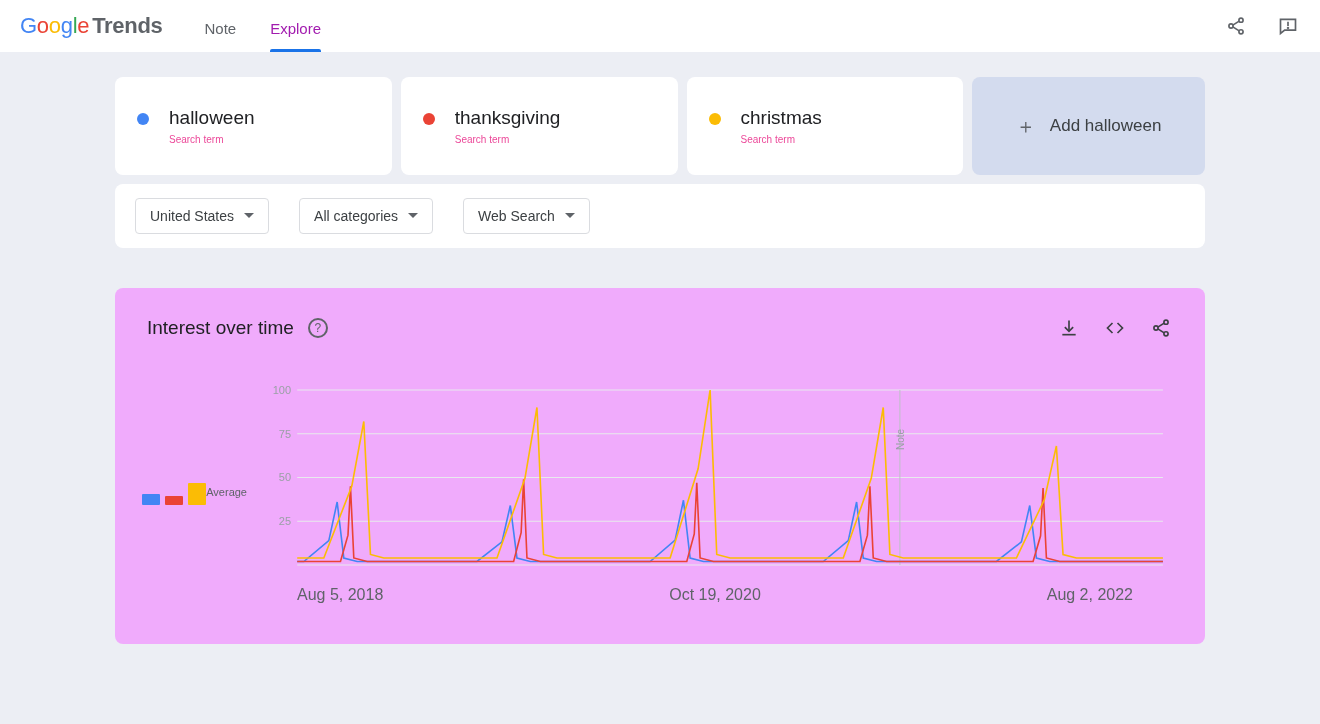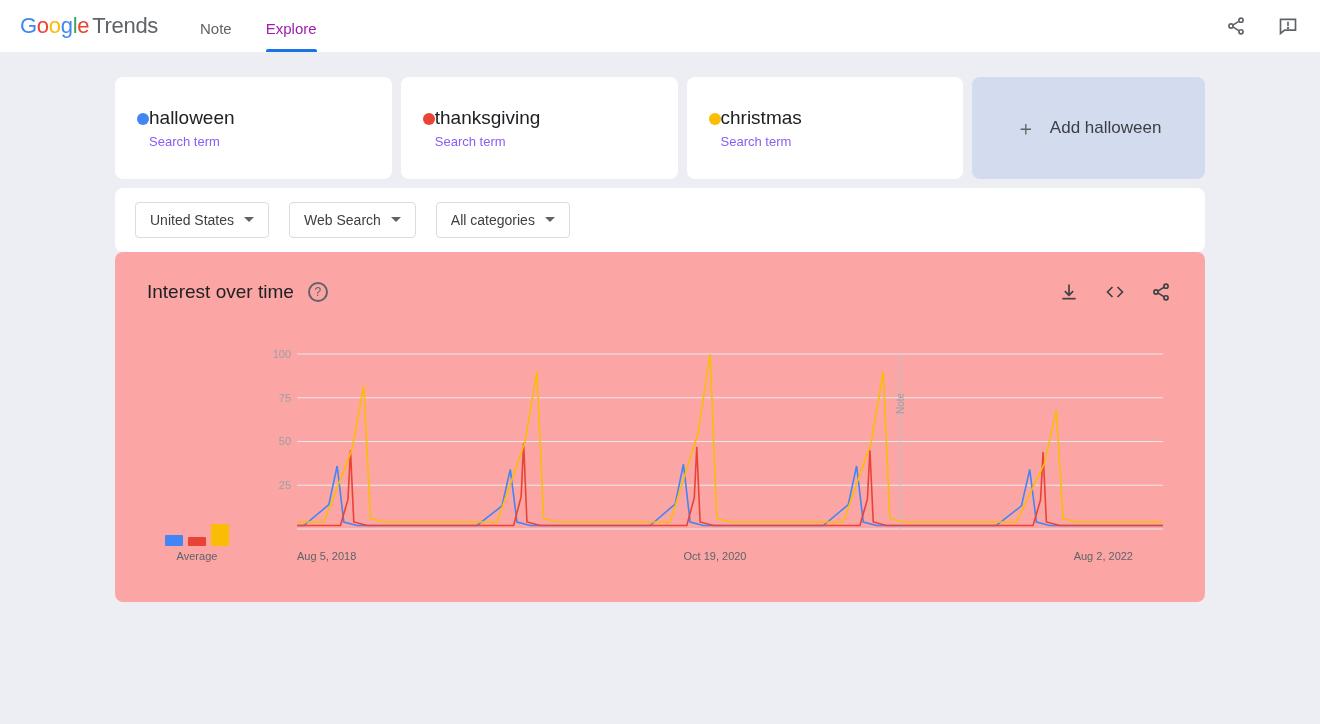--- a/index.html
+++ b/index.html
@@ -1,59 +1,59 @@
 <!DOCTYPE html>
 <html><head>
 <meta charset="utf-8">
 <style>
   * { box-sizing: border-box; }
   html, body { margin:0; padding:0; font-family: Arial, "Helvetica Neue", Helvetica, sans-serif; background:#eceef4; color:#202124; }
   .topbar { background:#fff; height:53px; display:flex; align-items:center; padding:0 20px; border-bottom:1px solid #eceef4; }
   .logo { display:flex; align-items:center; font-size:22px; font-weight:400; letter-spacing:-0.3px; margin-right:42px; }
   .logo .g1{color:#4285F4;} .logo .g2{color:#EA4335;} .logo .g3{color:#FBBC05;} .logo .g4{color:#4285F4;} .logo .g5{color:#34A853;} .logo .g6{color:#EA4335;}
-  .logo .trends{ color:#5f6368; margin-left:3px; font-weight:400;}
+  .logo .trends{ color:#5f6368; margin-left:3px; font-weight:700;}
   .nav { display:flex; gap:34px; font-size:15px; color:#5f6368; }
   .nav-item { padding:16px 0 12px; position:relative; cursor:pointer; }
   .nav-item.active { color:#a21caf; }
   .nav-item.active::after { content:""; position:absolute; left:0; right:0; bottom:-3px; height:3px; background:#1a73e8; border-radius:2px 2px 0 0;}
   .top-right { margin-left:auto; display:flex; gap:28px; color:#5f6368;}
   .icon-btn { cursor:pointer; display:flex; align-items:center; justify-content:center; width:24px; height:24px;}
   
   .page { max-width:1090px; margin:0 auto; padding:24px 0 40px; }
   
   .compare-row { display:flex; gap:9px; margin-bottom:9px;}
-  .term-card{ flex:1; background:#fff; border-radius:8px; padding:30px 22px; display:flex; align-items:flex-start; gap:0; cursor:pointer;}
+  .term-card{ flex:1; background:#fff; border-radius:8px; padding:30px 22px; display:flex; align-items:flex-start; gap:20px; cursor:pointer;}
   .color-dot{ width:12px; height:12px; border-radius:50%; margin-top:6px; flex-shrink:0;}
   .term-text{ display:flex; flex-direction:column;}
   .term-name{ font-size:19px; color:#202124; line-height:1.2; margin-bottom:4px;}
-  .term-type{ font-size:13px; color:#8b5cf6;}
+  .term-type{ font-size:10px; color:#ec4899;}
   .add-card{ flex:1; background:#d3dbee; border-radius:8px; display:flex; align-items:center; justify-content:center; gap:14px; color:#3c4043; font-size:17px; cursor:pointer;}
   .plus{ font-size:20px; color:#5f6368; line-height:1;}
   
-  .filter-bar { background:#fff; border-radius:8px; padding:14px 20px; display:flex; gap:20px; }
+  .filter-bar { background:#fff; border-radius:8px; padding:14px 20px; display:flex; gap:30px; margin-bottom:40px;}
   .filter-pill{ border:1px solid #dadce0; border-radius:4px; padding:9px 14px; font-size:14px; color:#3c4043; display:flex; align-items:center; gap:10px; cursor:pointer;}
   .caret{ width:0; height:0; border-left:5px solid transparent; border-right:5px solid transparent; border-top:5px solid #5f6368;}
   
-  .chart-card{ background:#fca5a5; border-radius:8px; padding:28px 32px 40px;}
+  .chart-card{ background:#f0abfc; border-radius:8px; padding:28px 32px 40px;}
   .chart-head{ display:flex; align-items:center; gap:14px; margin-bottom:40px;}
   .chart-title{ font-size:19px; color:#202124;}
   .help-circle{ width:20px; height:20px; border:2px solid #5f6368; border-radius:50%; display:flex; align-items:center; justify-content:center; font-size:12px; color:#5f6368; cursor:pointer;}
   .chart-actions{ margin-left:auto; display:flex; gap:22px; color:#3c4043;}
   
   .chart-body{ display:flex; gap:20px;}
-  .avg-block{ width:100px; display:flex; flex-direction:column; align-items:center; justify-content:flex-end; padding-bottom:0;}
+  .avg-block{ width:100px; display:flex; flex-direction:row; align-items:center; justify-content:flex-end; padding-bottom:0;}
   .avg-bars{ display:flex; align-items:flex-end; gap:5px; height:30px; margin-bottom:4px;}
   .avg-bar{ width:18px; border-radius:1px;}
   .avg-label{ font-size:11px; color:#5f6368;}
   .chart-main{ flex:1; position:relative;}
   svg.chart-svg{ width:100%; height:200px; display:block;}
   .axis-label{ font-size:11px; fill:#9aa0a6;}
   .gridline{ stroke:#e8eaed; stroke-width:1;}
   .series{ fill:none; stroke-width:1.6;}
-  .x-labels{ display:flex; justify-content:space-between; font-size:11px; color:#5f6368; padding:6px 40px 0 30px;}
+  .x-labels{ display:flex; justify-content:space-between; font-size:16px; color:#5f6368; padding:6px 40px 0 30px;}
   .note-line{ stroke:#bdc1c6; stroke-width:1;}
   .note-text{ font-size:10px; fill:#9aa0a6;}
 </style>
 </head>
 <body>
 
 <div class="topbar">
   <div class="logo">
     <span class="g1">G</span>
       <span class="g2">o</span>
@@ -116,25 +116,25 @@
       <span>Add halloween</span>
     </div>
   </div>
 
   <div class="filter-bar">
     <div class="filter-pill">
       <span>United States</span>
         <span class="caret"></span>
     </div>
     <div class="filter-pill">
+      <span>All categories</span>
+        <span class="caret"></span>
+    </div>
+    <div class="filter-pill">
       <span>Web Search</span>
-        <span class="caret"></span>
-    </div>
-    <div class="filter-pill">
-      <span>All categories</span>
         <span class="caret"></span>
     </div>
   </div>
 
   <div class="chart-card">
     <div class="chart-head">
       <div class="chart-title">Interest over time</div>
       <div class="help-circle">?</div>
       <div class="chart-actions">
         <div class="icon-btn">

